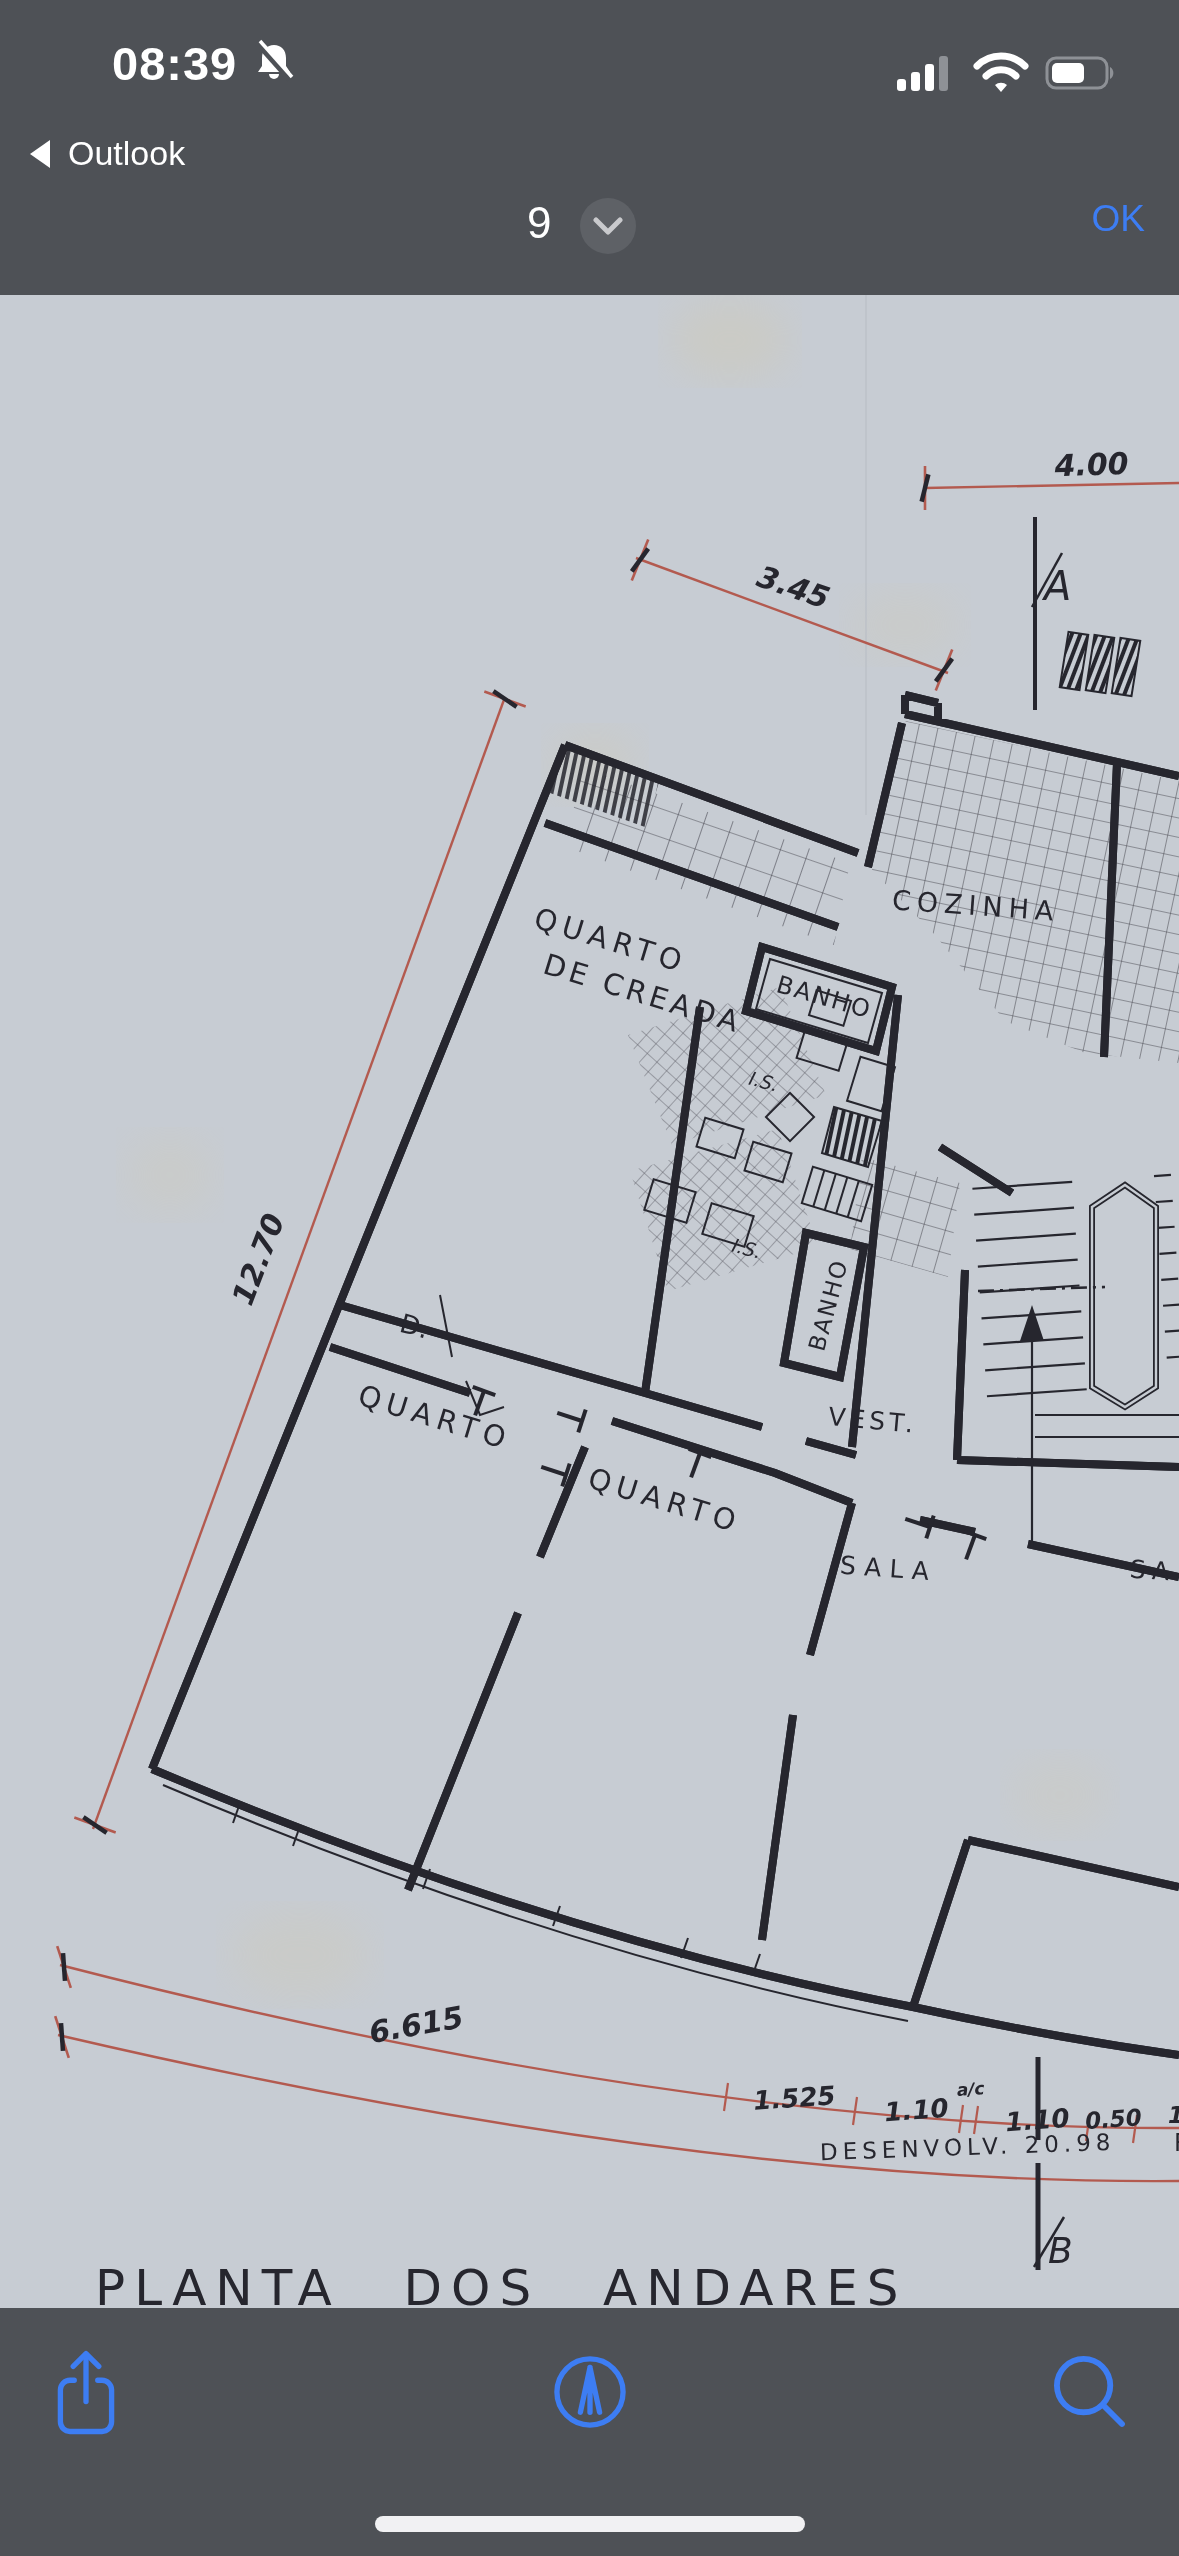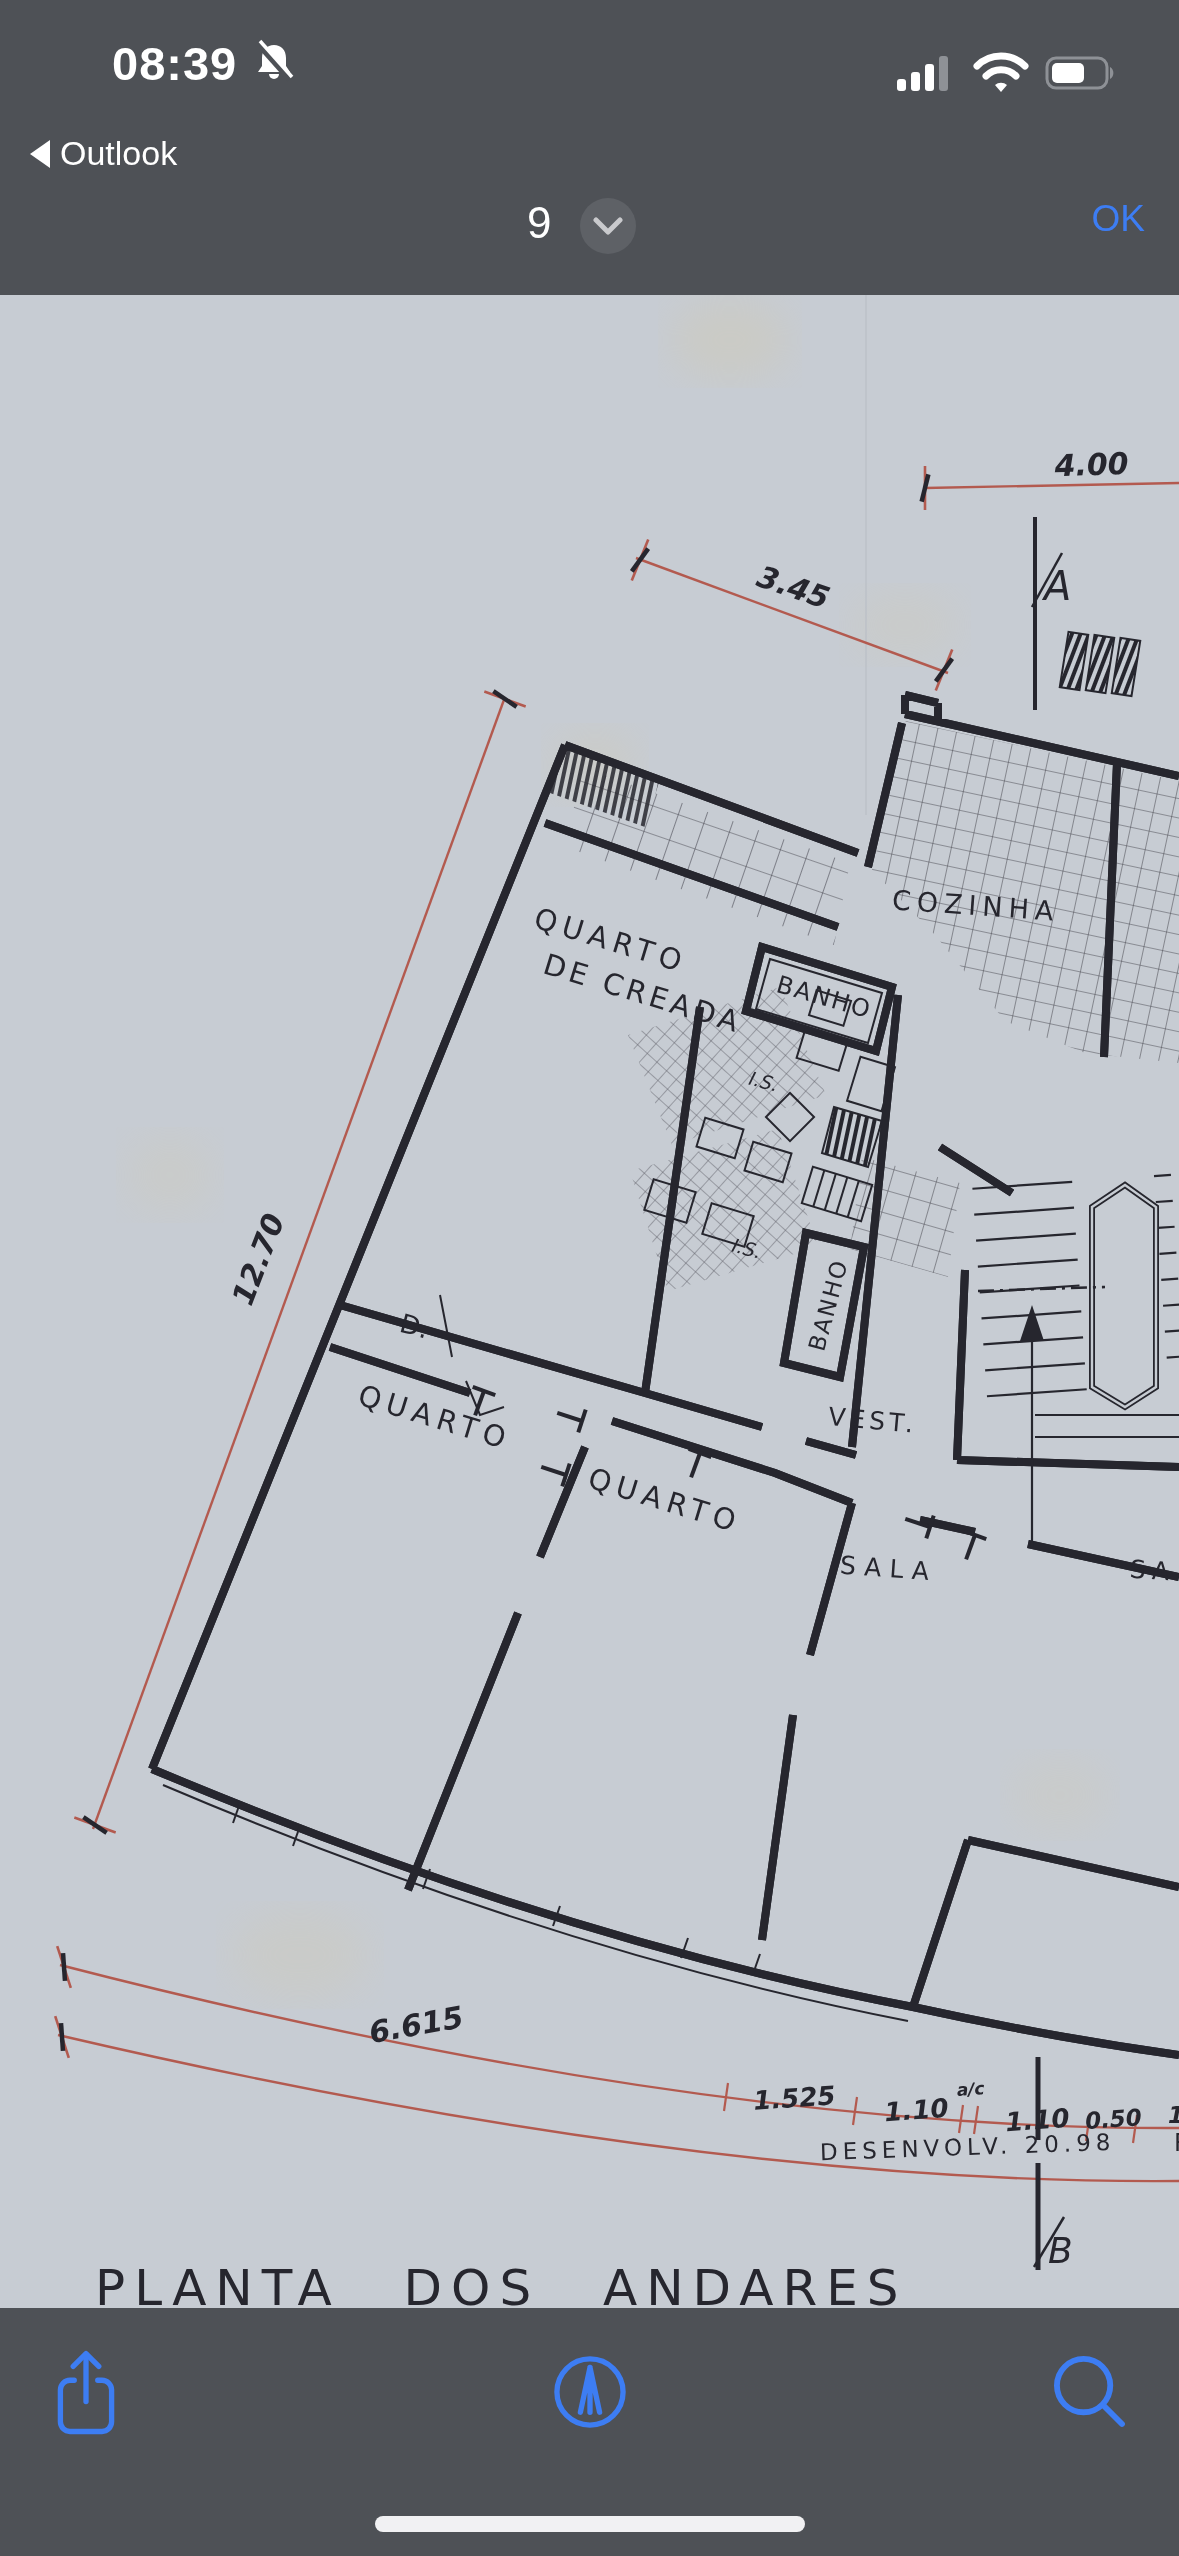--- a/index.html
+++ b/index.html
@@ -3,21 +3,21 @@
 <meta charset="utf-8">
 <style>
   html,body{margin:0;padding:0;background:#202124;}
   .screen{position:relative;width:1179px;height:2556px;overflow:hidden;
           font-family:"Liberation Sans","DejaVu Sans",sans-serif;background:#15803d;}
   
   .topbar{position:absolute;top:0;left:0;width:1179px;height:295px;background:#4e5156;z-index:5;}
   .status-left{position:absolute;top:36px;left:112px;display:flex;align-items:center;gap:14px;}
   .time{color:#fff;font-size:47px;font-weight:600;letter-spacing:1px;}
   .status-right{position:absolute;top:52px;right:60px;display:flex;align-items:center;gap:16px;}
-  .outlook-row{position:absolute;top:134px;left:30px;display:flex;align-items:center;gap:10px;}
+  .outlook-row{position:absolute;top:134px;left:30px;display:flex;align-items:center;gap:18px;}
   .back-tri{width:0;height:0;border-top:14px solid transparent;border-bottom:14px solid transparent;
             border-right:20px solid #ffffff;}
   .outlook-label{color:#fff;font-size:34px;}
   .nav-row{position:absolute;top:196px;left:0;width:1179px;height:70px;}
   .page-num{position:absolute;left:527px;top:2px;color:#fff;font-size:44px;font-weight:400;}
   .chev-circle{position:absolute;left:580px;top:2px;width:56px;height:56px;border-radius:50%;
                background:#5e6166;display:flex;align-items:center;justify-content:center;}
   .ok-btn{position:absolute;right:34px;top:2px;color:#3d7df3;font-size:37px;font-weight:500;}
   
   .plan{position:absolute;top:295px;left:0;width:1179px;height:2013px;background:#c7ccd3;}

